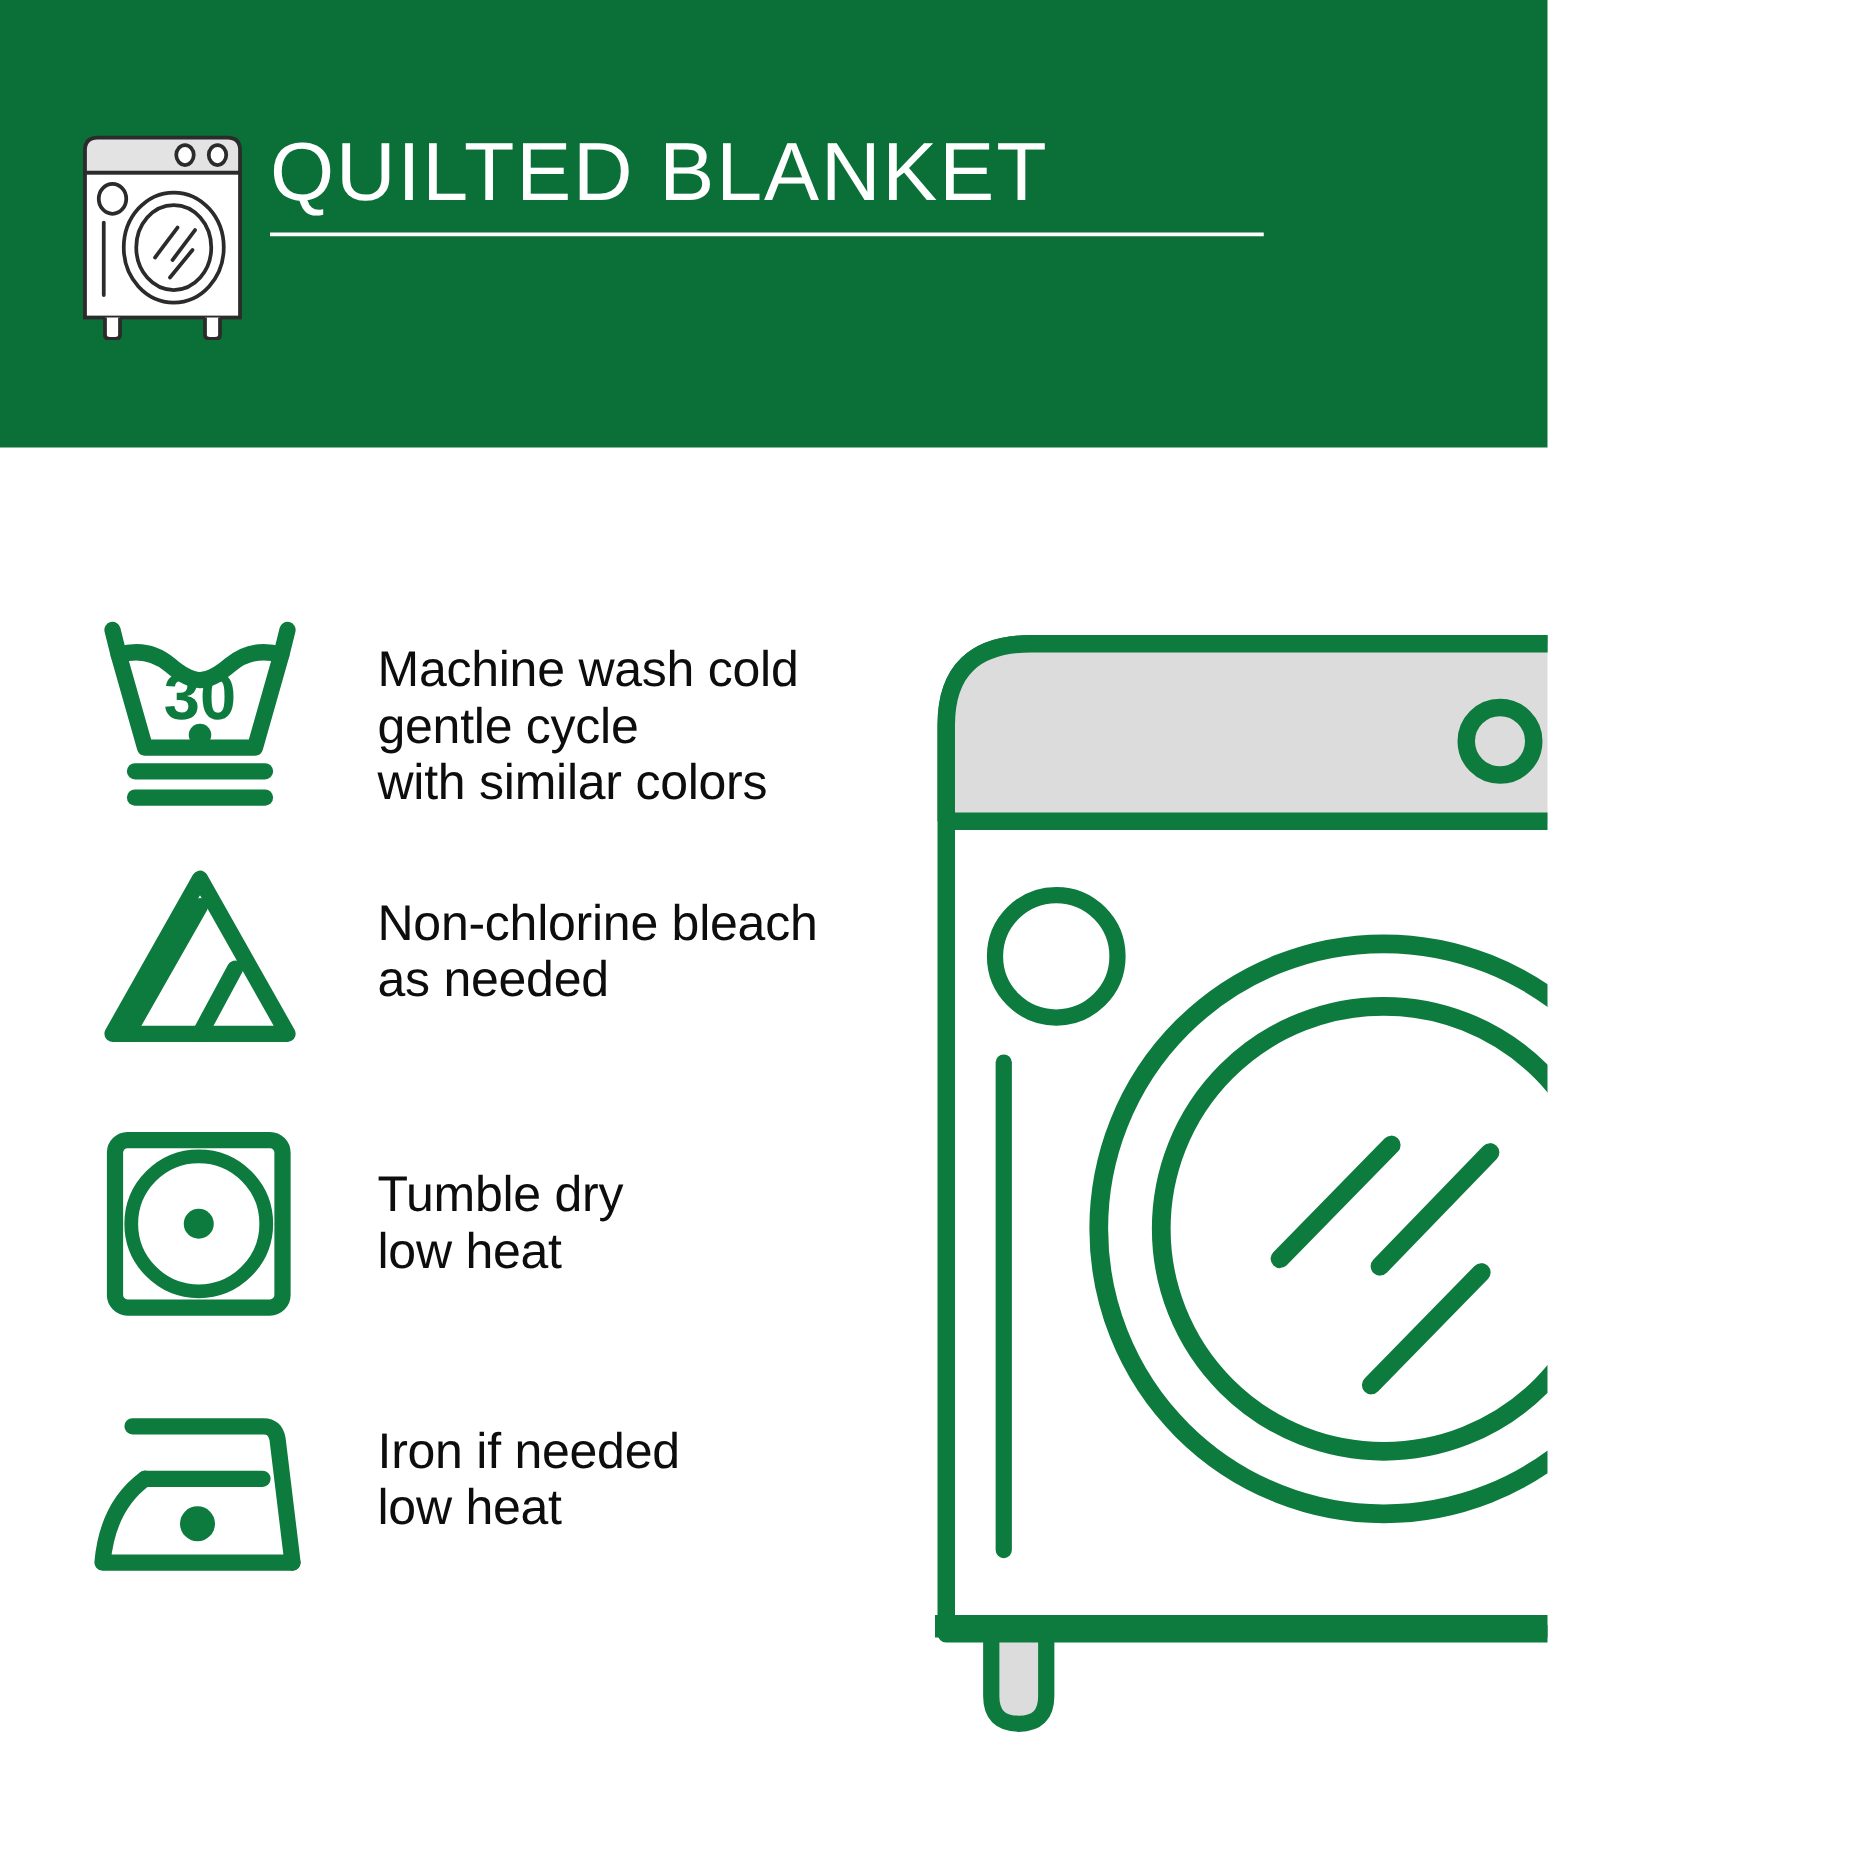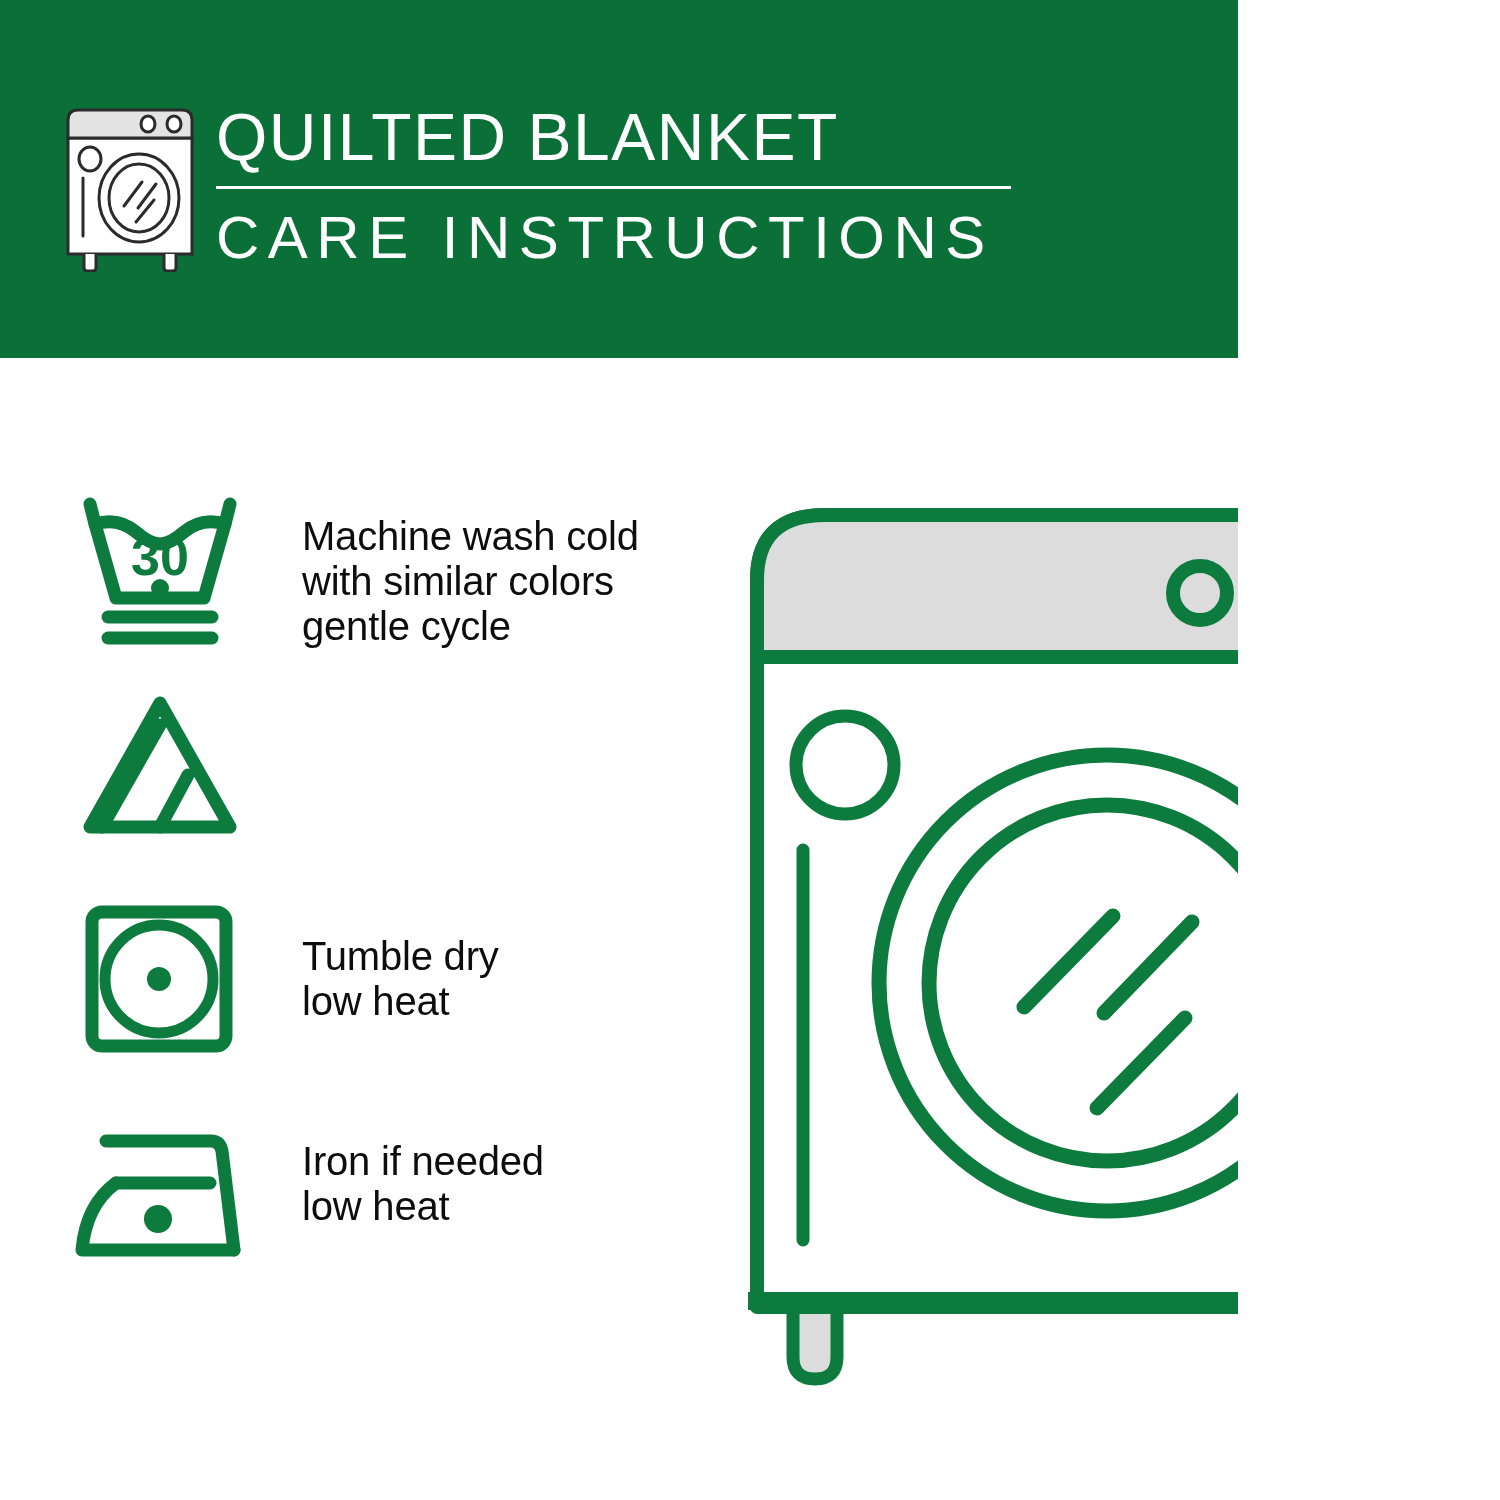--- a/index.html
+++ b/index.html
@@ -131,55 +131,58 @@
         <line x1="74" y1="118" x2="92" y2="96" stroke="#2b2b2b" stroke-width="3" stroke-linecap="round"></line>
 
         <path d="M22 150 L22 164 Q22 167 26 167 L30 167 Q34 167 34 164 L34 150" fill="#ffffff" stroke="#2b2b2b" stroke-width="3"></path>
         <path d="M102 150 L102 164 Q102 167 106 167 L110 167 Q114 167 114 164 L114 150" fill="#ffffff" stroke="#2b2b2b" stroke-width="3"></path>
       </svg>
     </div>
 
     <div id="header-titles">
       <div class="title-main">QUILTED BLANKET</div>
       <div id="title-divider"></div>
-      <div class="title-sub">CARE INSTRUCTIONS</div>
     </div>
   </div>
 
   <div id="care-list">
 
     <div class="care-row">
       <div class="care-symbol">
         <svg viewBox="0 0 176 176" width="176" height="176" xmlns="http://www.w3.org/2000/svg">
           <g fill="none" stroke="#0d7a3e" stroke-width="13" stroke-linecap="round" stroke-linejoin="round">
             <path d="M18 34 L23 54 Q46 47 64 62 Q78 74 88 74 Q98 74 112 62 Q130 47 153 54 L158 34"></path>
             <path d="M23 54 L44 128 L132 128 L153 54"></path>
             <line x1="36" y1="147" x2="140" y2="147"></line>
             <line x1="36" y1="168" x2="140" y2="168"></line>
           </g>
           <text x="88" y="105" font-family="Liberation Sans, sans-serif" font-size="52" font-weight="700" fill="#0d7a3e" text-anchor="middle">30</text>
           <circle cx="88" cy="118" r="9" fill="#0d7a3e"></circle>
         </svg>
       </div>
       <div class="care-text" style="top:12px;margin-top:32px;">
         <div>Machine wash cold</div>
+        <div>gentle cycle</div>
         <div>with similar colors</div>
-        <div>gentle cycle</div>
       </div>
     </div>
 
     <div class="care-row">
       <div class="care-symbol" style="left:72px;">
         <svg viewBox="0 0 176 176" width="176" height="176" xmlns="http://www.w3.org/2000/svg">
           <g fill="none" stroke="#0d7a3e" stroke-width="13" stroke-linecap="round" stroke-linejoin="round">
             <path d="M88 18 L158 142 L18 142 Z"></path>
             <line x1="88" y1="40" x2="30" y2="142"></line>
             <line x1="116" y1="90" x2="88" y2="142"></line>
           </g>
         </svg>
+      </div>
+      <div class="care-text" style="top:32px;">
+        <div>Non-chlorine bleach</div>
+        <div>as needed</div>
       </div>
     </div>
 
     <div class="care-row">
       <div class="care-symbol" style="left:80px; width:158px; height:158px;">
         <svg viewBox="0 0 158 158" width="158" height="158" xmlns="http://www.w3.org/2000/svg">
           <rect x="12" y="12" width="134" height="134" rx="10" ry="10" fill="none" stroke="#0d7a3e" stroke-width="13"></rect>
           <circle cx="79" cy="79" r="54" fill="none" stroke="#0d7a3e" stroke-width="11"></circle>
           <circle cx="79" cy="79" r="12" fill="#0d7a3e"></circle>
         </svg>

